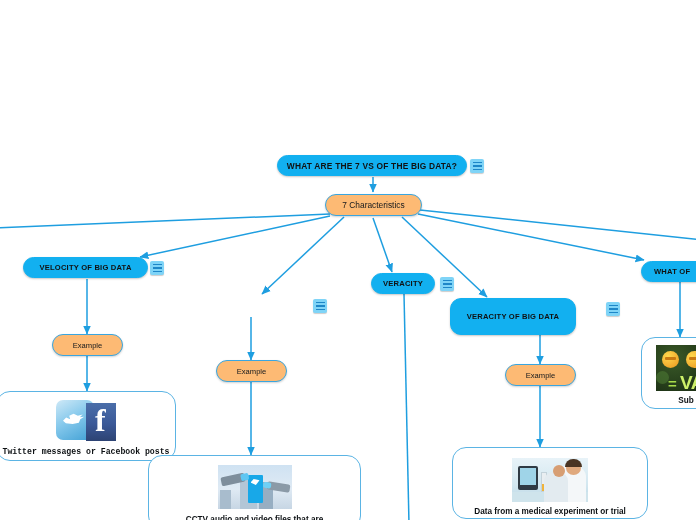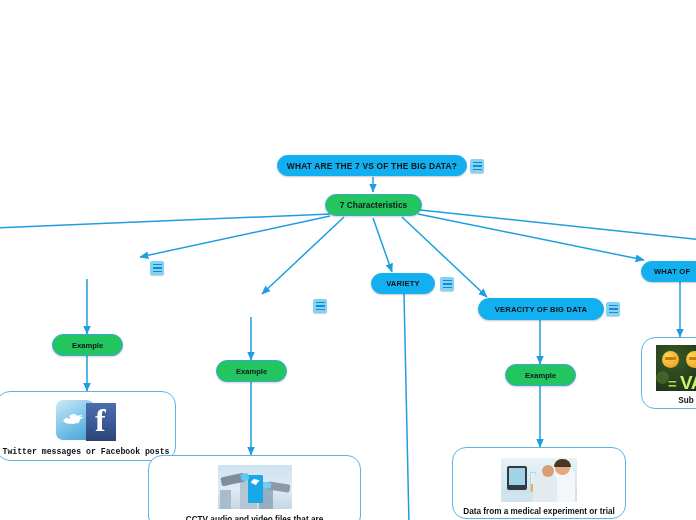--- a/index.html
+++ b/index.html
@@ -23,25 +23,25 @@
   .pill-filled{
     background:#12b0f0;
     border:1px solid #12b0f0;
     border-radius:11px;
     color:#111111;
     font-weight:bold;
     letter-spacing:.2px;
     box-shadow:0 1px 2px rgba(0,0,0,.22);
   }
   .pill-outline{
-    background:#22c55e;
+    background:#fdba74;
     border:1.6px solid #3aa6e0;
     border-radius:12px;
     color:#14181c;
-    font-weight:bold;
+    font-weight:normal;
     box-shadow:0 1px 2px rgba(0,0,0,.18);
   }
 
   
   .note-icon{
     position:absolute;z-index:6;
     width:14px;height:14px;
     background:#7fd4f7;
     border-radius:2px;
     box-sizing:border-box;
@@ -183,42 +183,45 @@
   <div class="note-icon" style="left:470px;top:159px;">
       <i></i>
       <i></i>
       <i></i>
     </div>
 
   <div class="node pill-outline" style="left:325px;top:194px;width:97px;height:22px;font-size:8.4px;">
     <span>7 Characteristics</span>
   </div>
 
+  <div class="node pill-filled" style="left:23px;top:257px;width:125px;height:21px;font-size:7.6px;">
+    <span>VELOCITY OF BIG DATA</span>
+  </div>
   <div class="note-icon" style="left:150px;top:261px;">
       <i></i>
       <i></i>
       <i></i>
     </div>
 
   <div class="note-icon" style="left:313px;top:299px;">
       <i></i>
       <i></i>
       <i></i>
     </div>
 
   <div class="node pill-filled" style="left:371px;top:273px;width:64px;height:21px;font-size:7.6px;">
-    <span>VARIETY</span>
+    <span>VERACITY</span>
   </div>
   <div class="note-icon" style="left:440px;top:277px;">
       <i></i>
       <i></i>
       <i></i>
     </div>
 
-  <div class="node pill-filled" style="left:478px;top:298px;width:126px;height:22px;font-size:7.6px;">
+  <div class="node pill-filled" style="left:450px;top:298px;width:126px;height:37px;font-size:7.6px;">
     <span>VERACITY OF BIG DATA</span>
   </div>
   <div class="note-icon" style="left:606px;top:302px;">
       <i></i>
       <i></i>
       <i></i>
     </div>
 
   <div class="node pill-filled" style="left:641px;top:261px;width:110px;height:21px;font-size:7.6px;justify-content:flex-start;padding-left:12px;">
     <span>WHAT OF</span>
@@ -253,21 +256,21 @@
           <div class="bldg b1"></div>
           <div class="bldg b2"></div>
         <div class="sign"></div>
           <div class="cam cam1"></div>
           <div class="cam cam2"></div>
       </div>
     </div>
     <div class="cap" style="margin-top:5px;">CCTV audio and video files that are</div>
   </div>
 
-  <div class="card" style="left:452px;top:447px;width:174px;height:72px;padding-top:10px;">
+  <div class="card" style="left:452px;top:447px;width:196px;height:72px;padding-top:10px;">
     <div class="thumb">
       <div class="art-lab">
         <div class="bench"></div>
           <div class="mon"></div>
           <div class="tube"></div>
         <div class="coat"></div>
           <div class="coat2"></div>
         <div class="head2"></div>
           <div class="head"></div>
           <div class="hair"></div>

